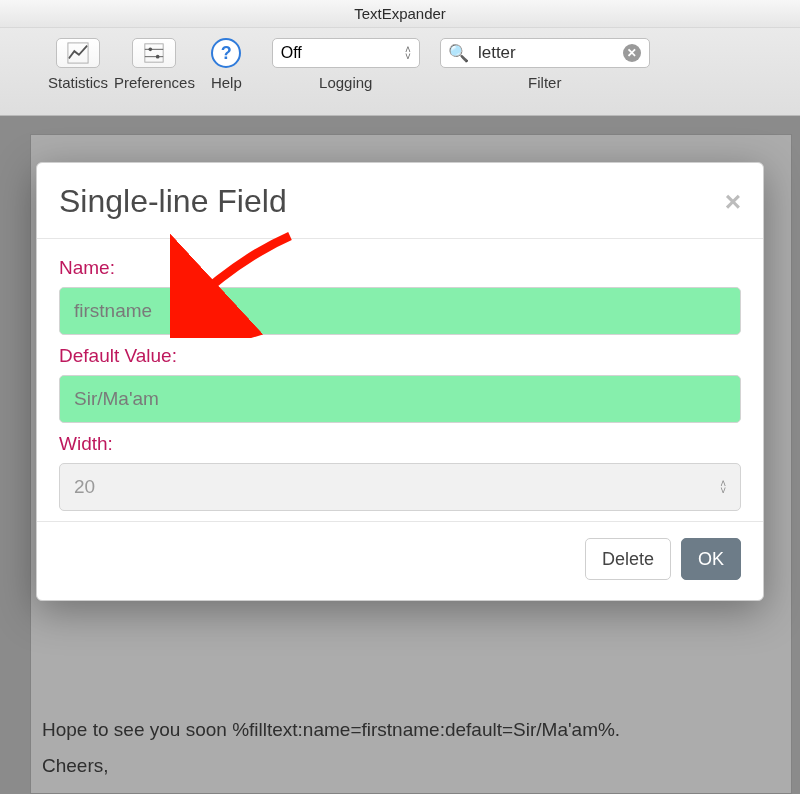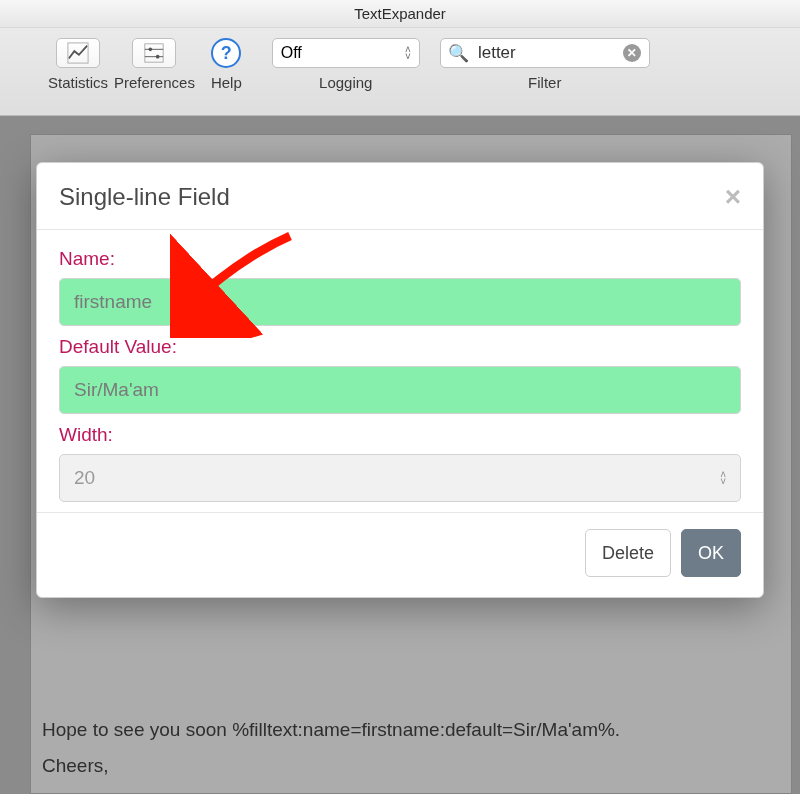--- a/index.html
+++ b/index.html
@@ -101,39 +101,39 @@
     background:#fff;
     border-radius:6px;
     box-shadow: 0 10px 40px rgba(0,0,0,0.35);
     border:1px solid #cfcfcf;
   }
   .dlg-head {
     display:flex; justify-content:space-between; align-items:center;
     padding: 20px 22px 18px 22px;
     border-bottom:1px solid #e6e6e6;
   }
-  .dlg-title { font-size:24px; font-weight:400; color:#4a4a4a;}
+  .dlg-title { font-size:32px; font-weight:400; color:#4a4a4a;}
   .dlg-close { font-size:28px; font-weight:bold; color:#bcbcbc; cursor:pointer; line-height:20px;}
   .dlg-body { padding: 18px 22px 10px 22px; }
   .lblrow { font-size:19px; color:#be185d; margin-bottom:8px; margin-top:10px;}
   .lblrow:first-child{ margin-top:0;}
   .tfield {
     width:100%; height:48px; border:1px solid #d3d3d3; border-radius:5px;
     background:#86efac; font-size:19px; color:#7a7a7a; padding:0 14px;
     display:flex; align-items:center; justify-content:space-between;
   }
   .tfield.disabled { background:#f1f1f1; color:#9a9a9a;}
   .ministepper { display:flex; flex-direction:column; line-height:7px; color:#8a8a8a; font-size:10px;}
   .dlg-foot {
     border-top:1px solid #e6e6e6;
     padding: 16px 22px 20px 22px;
     display:flex; justify-content:flex-end; gap:10px;
   }
   .btn {
-    height:48px; padding:0 16px; border-radius:5px; font-size:18px;
+    height:42px; padding:0 16px; border-radius:5px; font-size:18px;
     display:flex; align-items:center; justify-content:center;
     border:1px solid #cfcfcf; background:#fff; color:#444;
   }
   .btn.primary { background:#6d7c88; border-color:#6d7c88; color:#fff;}
 
   
   .arrow {
     position:absolute;
     left: 170px; top: 228px;
     width: 130px; height: 110px;

